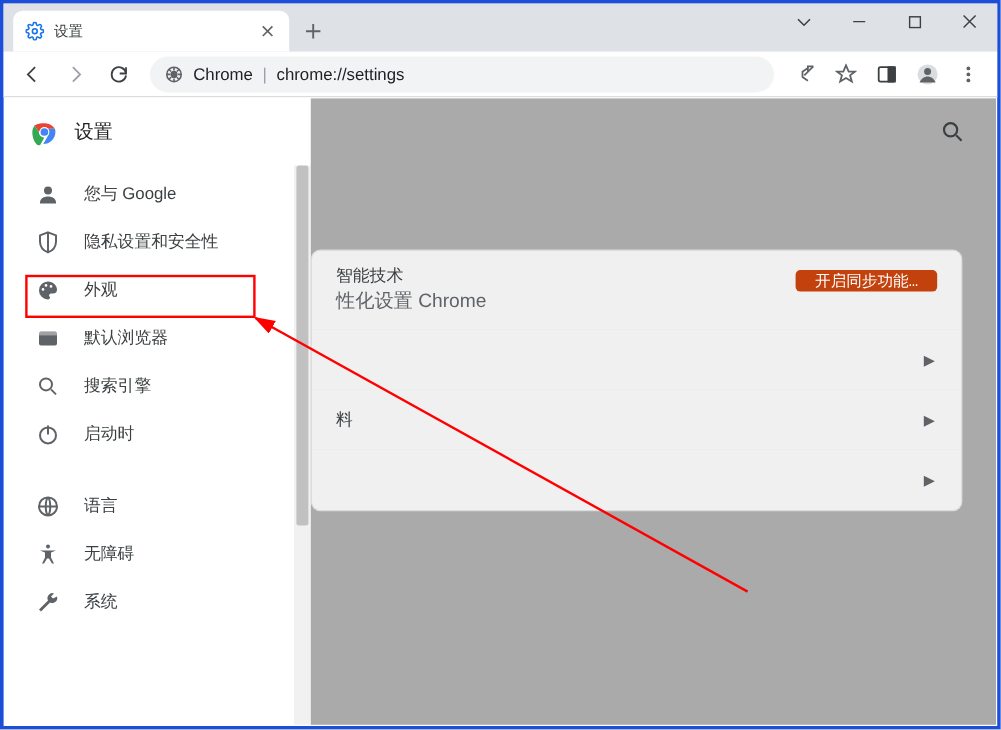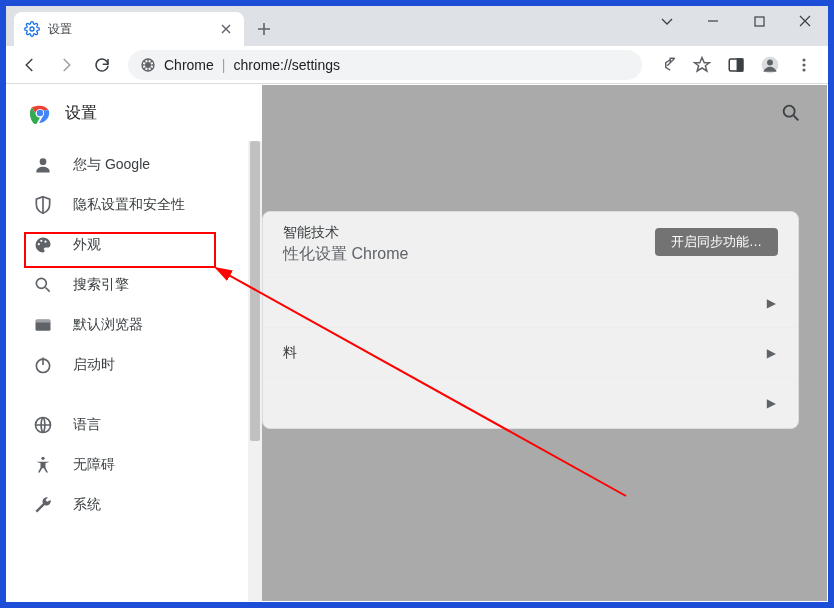--- a/index.html
+++ b/index.html
@@ -1,20 +1,20 @@
 <!DOCTYPE html>
 <html><head>
 <meta charset="utf-8">
 <style>
   * { box-sizing: border-box; margin: 0; padding: 0; }
   html, body { width: 834px; height: 608px; font-family: "Segoe UI", Arial, sans-serif; font-size: 13px; color: #202124; }
   body { background: #fff; overflow: hidden; position: relative; }
 
   
-  .win-border { width: 834px; height: 608px; border: 6px solid #1d4ed8; position: relative; background:#fff;}
+  .win-border { width: 834px; height: 608px; border: 3px solid #1d4ed8; position: relative; background:#fff;}
   .titlebar { height: 40px; background: #dee1e6; display: flex; align-items: flex-end; position: relative; }
   .tab { display: flex; align-items: center; height: 34px; margin-left: 8px; background: #fff; border-radius: 8px 8px 0 0; padding: 0 10px 0 10px; width: 230px; gap: 8px; }
   .tab .favicon { width:16px; height:16px; display:flex; align-items:center; justify-content:center;}
   .tab-title { flex: 1; font-size: 12px; color:#3c4043;}
   .tab-close { width:16px; height:16px; display:flex; align-items:center; justify-content:center; color:#5f6368; font-size:14px;}
   .newtab { width: 28px; height: 28px; display:flex; align-items:center; justify-content:center; margin-left:6px; margin-bottom:3px; color:#5f6368; font-size:18px; }
   .win-controls { position:absolute; right:0; top:0; height:30px; display:flex;}
   .win-btn { width:46px; height:30px; display:flex; align-items:center; justify-content:center; color:#3c4043;}
   .win-btn svg { stroke:#3c4043; }
 
@@ -45,21 +45,21 @@
   .main .overlay { position:absolute; inset:0; background:rgba(100,100,100,0.55);}
   .main-header { position:absolute; top:0; left:0; right:0; height:56px; display:flex; align-items:center; justify-content:flex-end; padding-right:18px; z-index:2;}
   .search-circle { width:36px; height:36px; display:flex; align-items:center; justify-content:center; color:#3c4043;}
   .card { position:absolute; left:0; right:28px; top:126px; background:rgba(253,253,253,0.85); border:1px solid #dadce0; border-radius:8px; z-index:1; overflow:hidden;}
   .card-row { height:50px; display:flex; align-items:center; padding:0 20px; border-bottom:1px solid #eceded; font-size:14px; color:#3c4043; position:relative;}
   .card-row:last-child{border-bottom:none;}
   .card-row .chev { position:absolute; right:22px; color:#5f6368; font-size:12px;}
   .card-head { height:66px; display:flex; flex-direction:column; justify-content:center; padding:0 20px; border-bottom:1px solid #eceded; position:relative;}
   .card-head .line1{font-size:14px; color:#3c4043;}
   .card-head .line2{font-size:16px; color:#5f6368; margin-top:2px;}
-  .sync-btn { position:absolute; right:20px; top:16px; background:#737373; color:#fff; border:none; border-radius:4px; height:28px; padding:0 16px; font-size:13px;}
+  .sync-btn { position:absolute; right:20px; top:16px; background:#c2410c; color:#fff; border:none; border-radius:4px; height:18px; padding:0 16px; font-size:13px;font-family:Liberation Mono, monospace;}
 
   
   .red-highlight { position:absolute; border:2px solid #ff0000; pointer-events:none; z-index:5;}
   .red-arrow { position:absolute; z-index:5; pointer-events:none;}
 
   svg { display:block; }
 </style>
 </head>
 <body>
 
@@ -218,35 +218,35 @@
                 <path d="M12 3a9 9 0 1 0 0 18c1 0 2-1 2-2s-1-1-1-2 1-2 2-2h2a4 4 0 0 0 4-4c0-4-4-8-9-8z"></path>
                 <circle cx="7" cy="11" r="1.3" fill="#fff"></circle>
                 <circle cx="10" cy="7" r="1.3" fill="#fff"></circle>
                 <circle cx="15" cy="8" r="1.3" fill="#fff"></circle>
               </svg>
             </span>
           <span>外观</span>
         </div>
         <div class="side-item">
           <span class="icon">
+              <svg width="20" height="20" viewBox="0 0 24 24" fill="#5f6368">
+                <rect x="3" y="5" width="18" height="14" rx="2"></rect>
+                <rect x="3" y="5" width="18" height="4" fill="#fff" opacity="0.4"></rect>
+              </svg>
+            </span>
+          <span>默认浏览器</span>
+        </div>
+        <div class="side-item">
+          <span class="icon">
               <svg width="20" height="20" viewBox="0 0 24 24" fill="none" stroke="#5f6368" stroke-width="2">
                 <circle cx="10" cy="10" r="6"></circle>
                 <path d="M20 20l-5-5"></path>
               </svg>
             </span>
           <span>搜索引擎</span>
-        </div>
-        <div class="side-item">
-          <span class="icon">
-              <svg width="20" height="20" viewBox="0 0 24 24" fill="#5f6368">
-                <rect x="3" y="5" width="18" height="14" rx="2"></rect>
-                <rect x="3" y="5" width="18" height="4" fill="#fff" opacity="0.4"></rect>
-              </svg>
-            </span>
-          <span>默认浏览器</span>
         </div>
         <div class="side-item">
           <span class="icon">
               <svg width="20" height="20" viewBox="0 0 24 24" fill="none" stroke="#5f6368" stroke-width="2">
                 <circle cx="12" cy="13" r="8"></circle>
                 <path d="M12 3v9"></path>
               </svg>
             </span>
           <span>启动时</span>
         </div>

